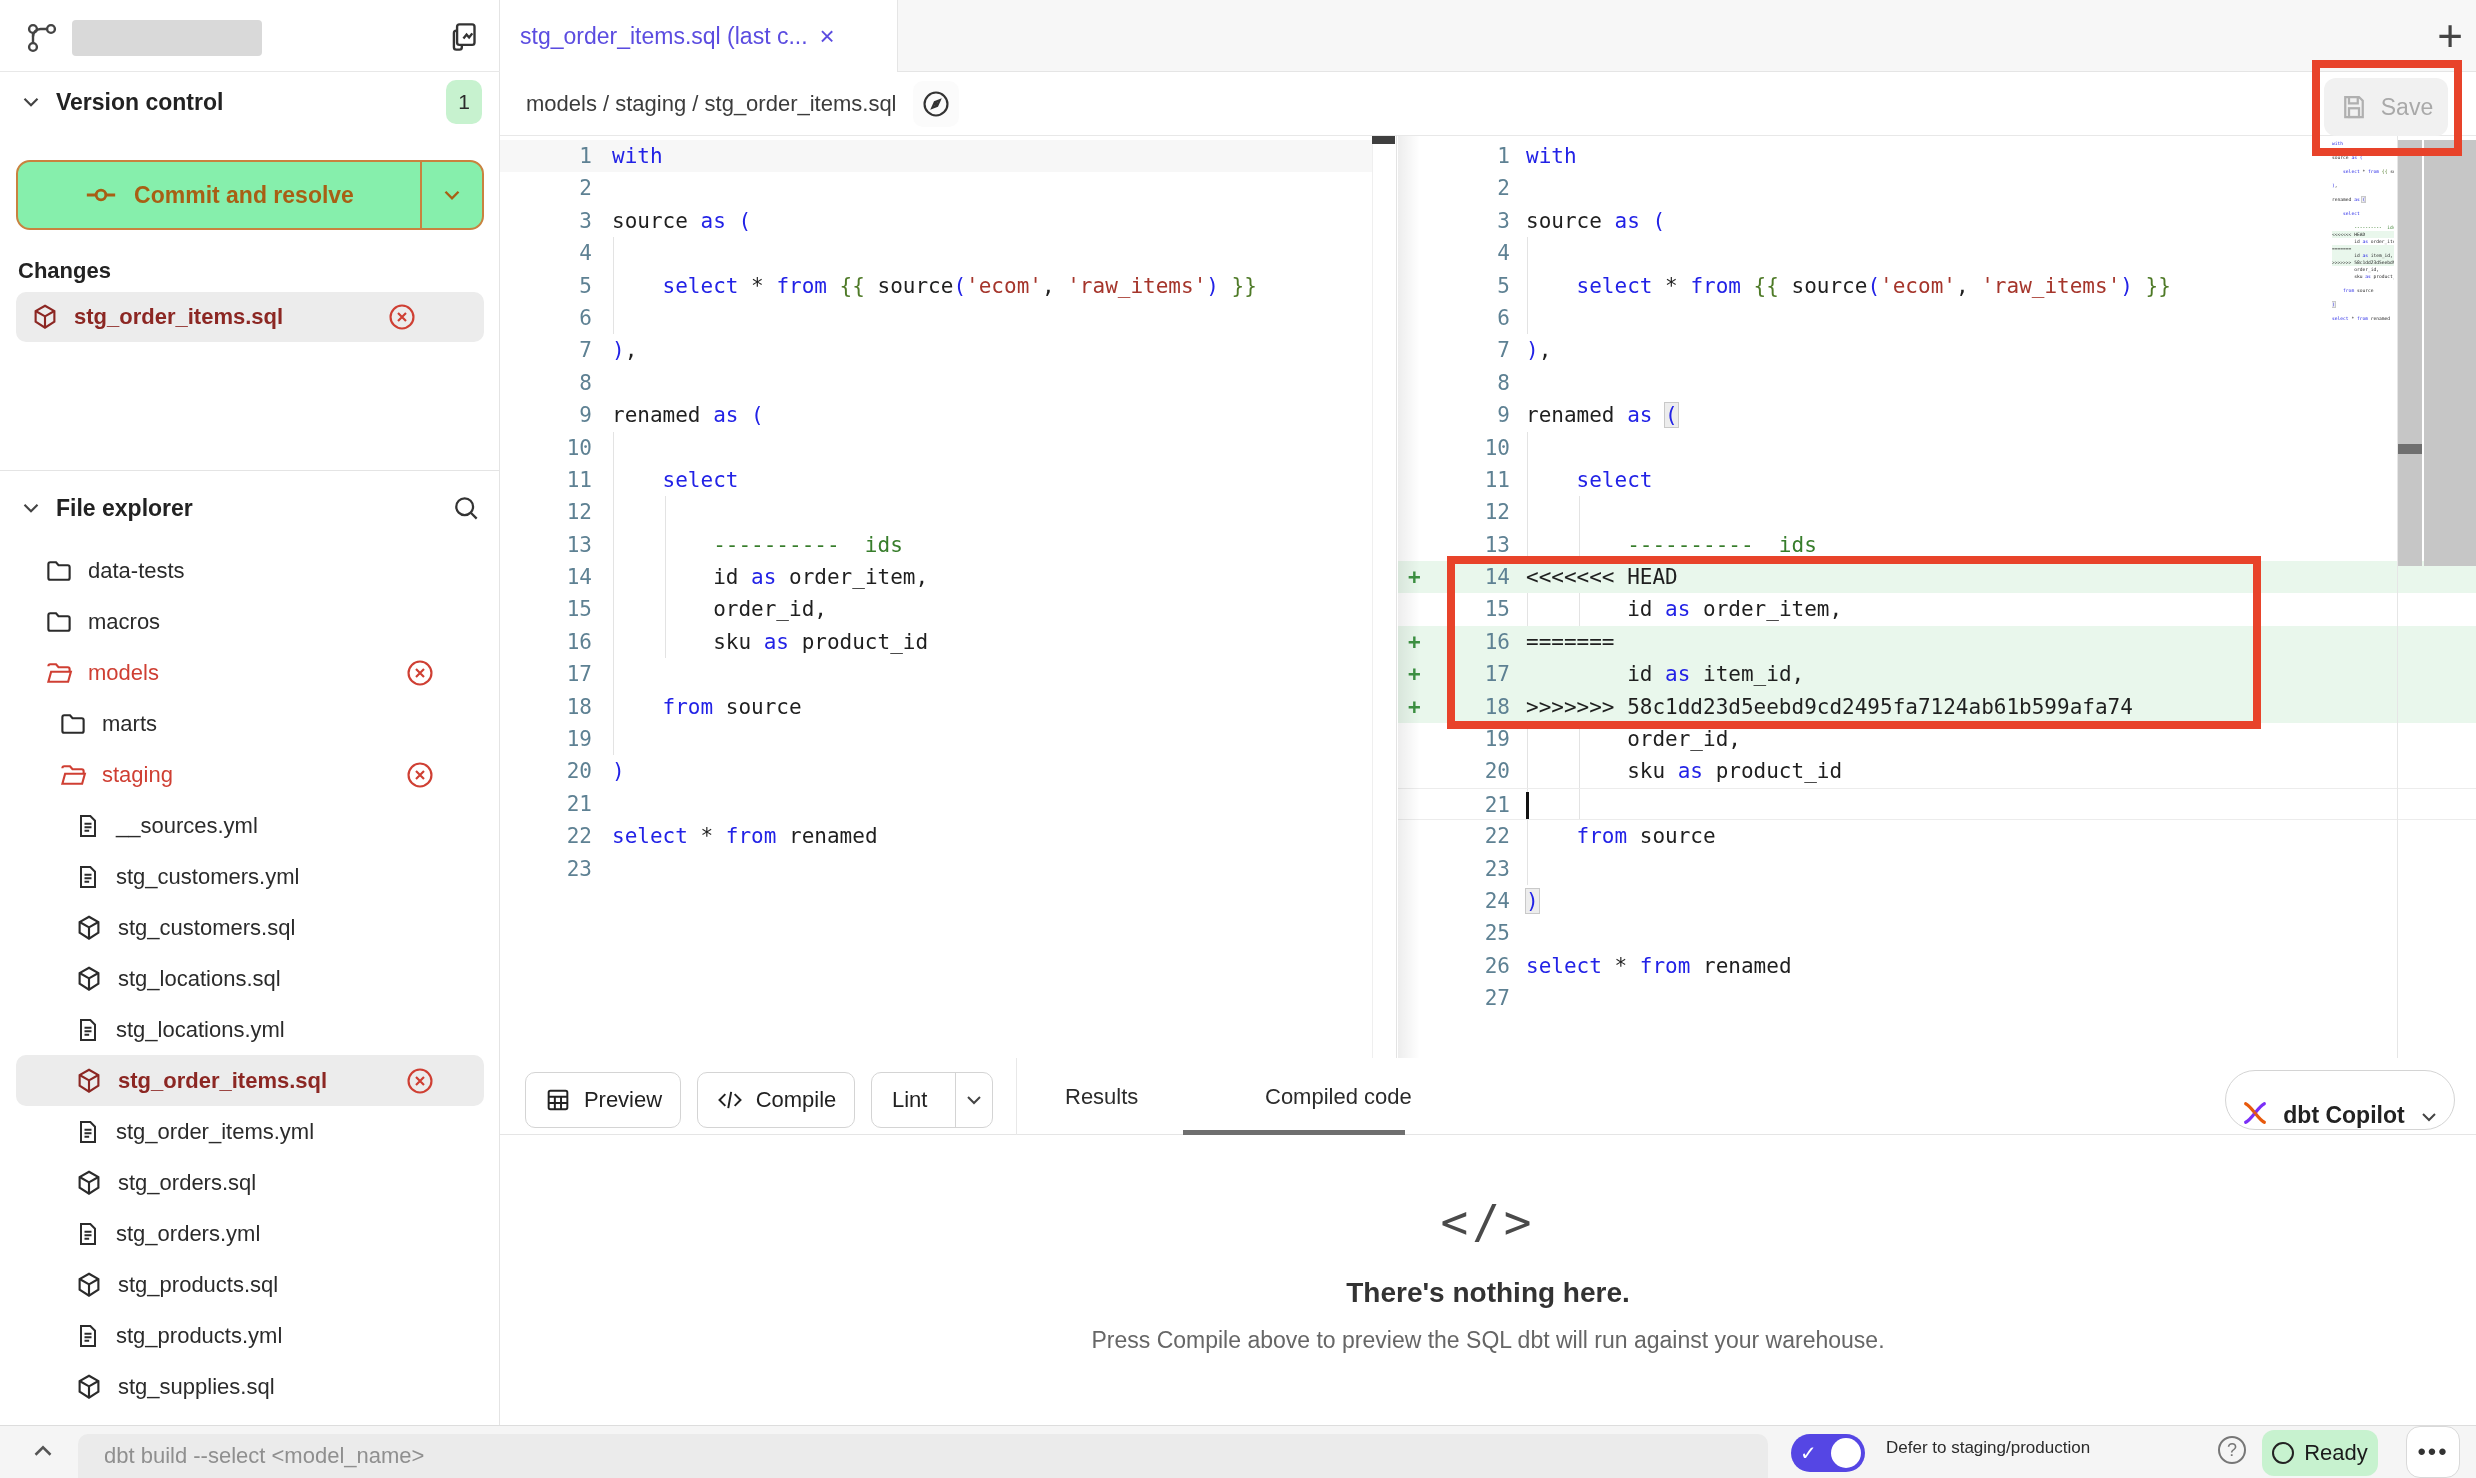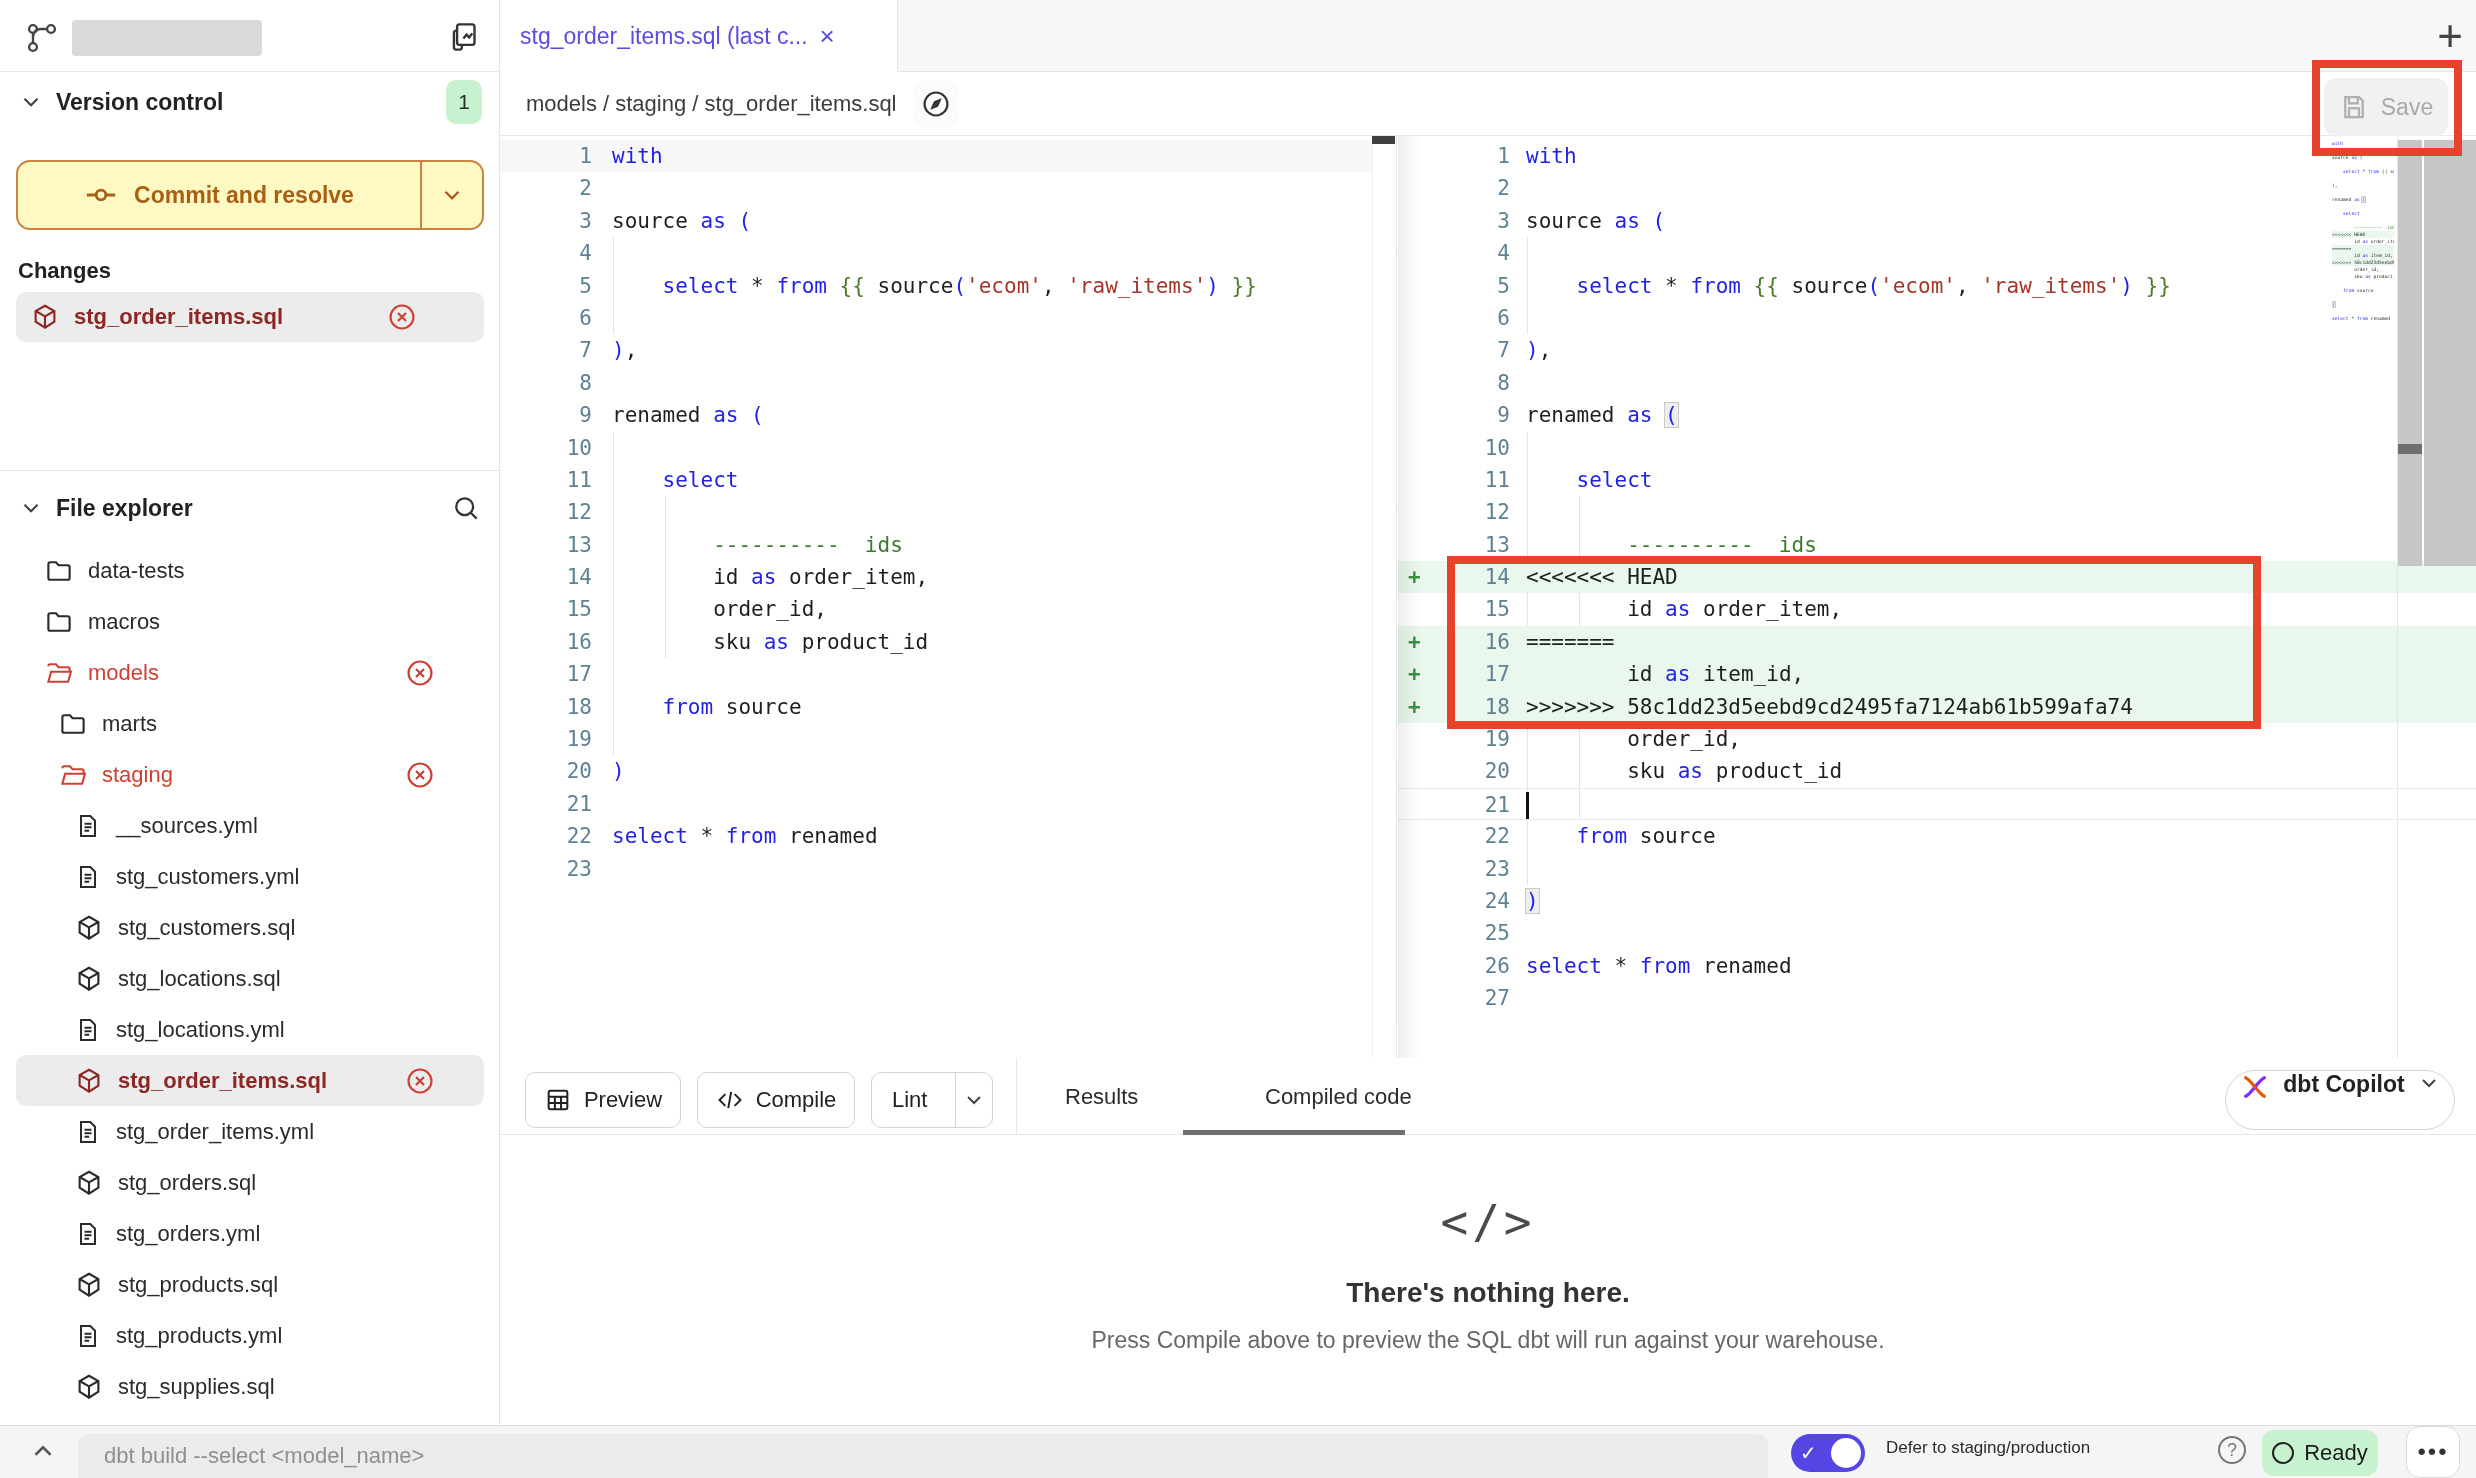--- a/index.html
+++ b/index.html
@@ -11,21 +11,21 @@
   
   #sidebar { left:0; top:0; width:500px; height:1425px; border-right:1px solid #e4e4e4; background:#fff;text-align:center; }
   #sb-header { left:0; top:0; width:500px; height:72px; border-bottom:1px solid #e8e8e8; }
   .branch-placeholder { left:72px; top:20px; width:190px; height:36px; background:#d9d9d9; border-radius:4px; }
   #vc-section { left:0; top:72px; width:500px; }
   .section-title-row { display:flex; align-items:center; height:60px; padding:0 18px; }
   .section-title { font-size:23px; font-weight:bold; color:#222; margin-left:12px; }
   .vc-badge { margin-left:auto; background:#c7f2cf; color:#2b2b2b; font-size:21px; min-width:36px; height:44px;
     border-radius:10px; display:flex; align-items:center; justify-content:center; padding:0 10px; }
   #commit-btn { left:16px; top:160px; width:468px; height:70px; border:2px solid #c9823f; border-radius:14px;
-    background:#fef9c3; display:flex; align-items:stretch; overflow:hidden; cursor:pointer; }
+    background:#86efac; display:flex; align-items:stretch; overflow:hidden; cursor:pointer; }
   #commit-main { flex:1; display:flex; align-items:center; justify-content:center; gap:16px;
     color:#a85f14; font-size:23px; font-weight:bold; }
   #commit-split { width:62px; border-left:2px solid #c9823f; display:flex; align-items:center; justify-content:center; color:#a85f14; }
   #changes-label { left:18px; top:258px; font-size:22px; font-weight:bold; color:#222; }
   #changes-chip { left:16px; top:292px; width:468px; height:50px; background:#ececec; border-radius:10px;
     display:flex; align-items:center; padding:0 14px; }
   #changes-chip .fname { color:#8c2723; font-size:22px; font-weight:bold; margin-left:14px; }
   #changes-chip .cx { margin-left:auto; margin-right:52px; }
   #sb-divider { left:0; top:470px; width:500px; height:1px; background:#e4e4e4; }
   #fx-header { left:0; top:478px; width:500px; }
@@ -102,21 +102,21 @@
   #btn-compile { left:197px; width:158px; }
   #btn-lint { left:371px; width:122px; padding:0; }
   #btn-lint .lint-main { padding:0 16px 0 20px; }
   #btn-lint .lint-split { width:44px; height:100%; border-left:1px solid #d4d4d4; display:flex; align-items:center; justify-content:center; }
   #tb-divider { position:absolute; left:516px; top:0; width:1px; height:77px; background:#e8e8e8; }
   .rtab { position:absolute; top:0; height:77px; display:flex; align-items:center; font-size:22px; color:#2b2b2b; cursor:pointer; }
   #rtab-results { left:565px; }
   #rtab-compiled { left:765px; font-weight:normal; }
   #rtab-underline { position:absolute; left:683px; top:72px; width:222px; height:5px; background:#6f6f6f; }
   #copilot-btn { position:absolute; left:1725px; top:12px; width:230px; height:60px; border:1px solid #d4d4d4; border-radius:30px;
-    background:#fff; display:flex; align-items:flex-start; justify-content:center; gap:12px; font-size:23px; font-weight:bold; cursor:pointer; }
+    background:#fff; display:flex; align-items:flex-end; justify-content:center; gap:12px; font-size:23px; font-weight:bold; cursor:pointer; }
 
   
   #results { left:500px; top:1135px; width:1976px; height:290px; background:#fff; }
   #empty-icon { width:100%; text-align:center; margin-top:60px; font-family:"DejaVu Sans Mono", monospace;
     font-size:46px; color:#4a4a4a; letter-spacing:4px; }
   #empty-title { width:100%; text-align:center; margin-top:28px; font-size:28px; font-weight:bold; color:#333; }
   #empty-desc { width:100%; text-align:center; margin-top:18px; font-size:23px; color:#666; }
 
   
   #statusbar { left:0; top:1425px; width:2476px; height:59px; background:#f5f5f5; border-top:1px solid #ddd; }

